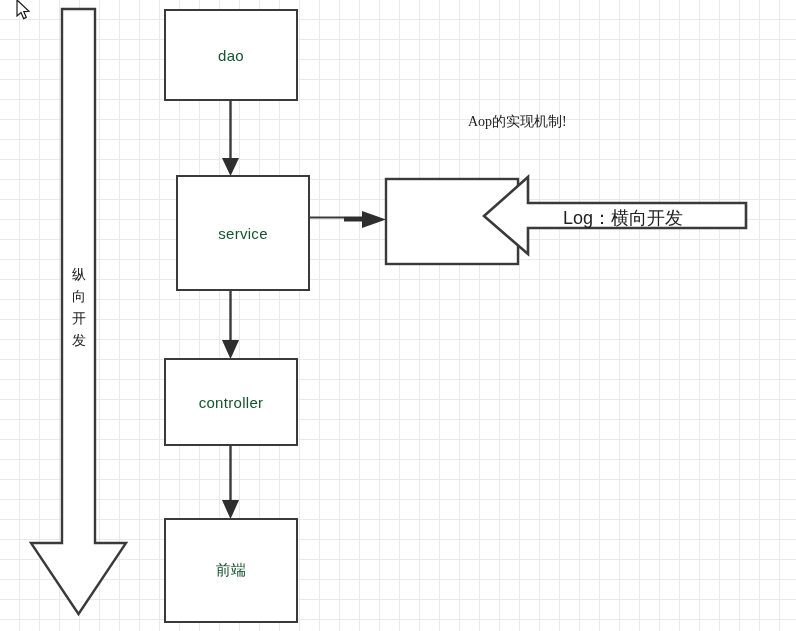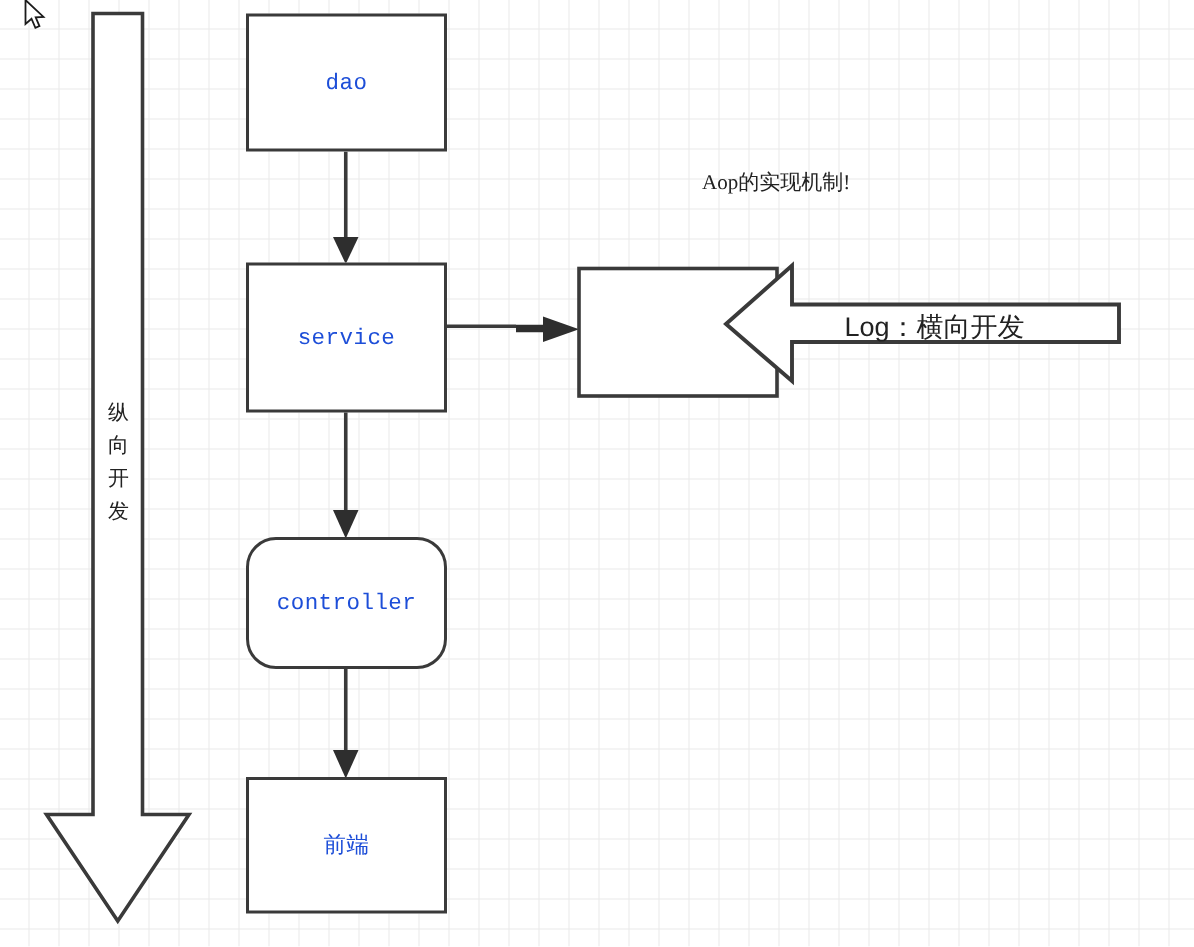--- a/index.html
+++ b/index.html
@@ -31,29 +31,29 @@
     position: absolute;
     box-sizing: border-box;
     border: 2px solid #3a3a3a;
     background: #ffffff;
     display: flex;
     align-items: center;
     justify-content: center;
   }
   .node-label {
     font-size: 15px;
-    color: #1d4ed8;
-    font-family: Liberation Mono, monospace;
+    color: #14532d;
+    font-family: Liberation Sans, sans-serif;
     letter-spacing: 0.3px;
     white-space: nowrap;
   }
   #box-dao   { left: 164px; top: 9px;   width: 134px; height: 92px; }
-  #box-service { left: 164px; top: 175px; width: 134px; height: 100px; }
-  #box-controller { left: 164px; top: 358px; width: 134px; height: 88px; border-radius: 20px; }
-  #box-frontend { left: 164px; top: 518px; width: 134px; height: 91px; }
+  #box-service { left: 176px; top: 175px; width: 134px; height: 116px; }
+  #box-controller { left: 164px; top: 358px; width: 134px; height: 88px; }
+  #box-frontend { left: 164px; top: 518px; width: 134px; height: 105px; }
 
   #title-aop {
     position: absolute;
     left: 468px;
     top: 113px;
     font-size: 14px;
     color: #222222;
     white-space: nowrap;
     font-family: Liberation Serif, serif;
   }

